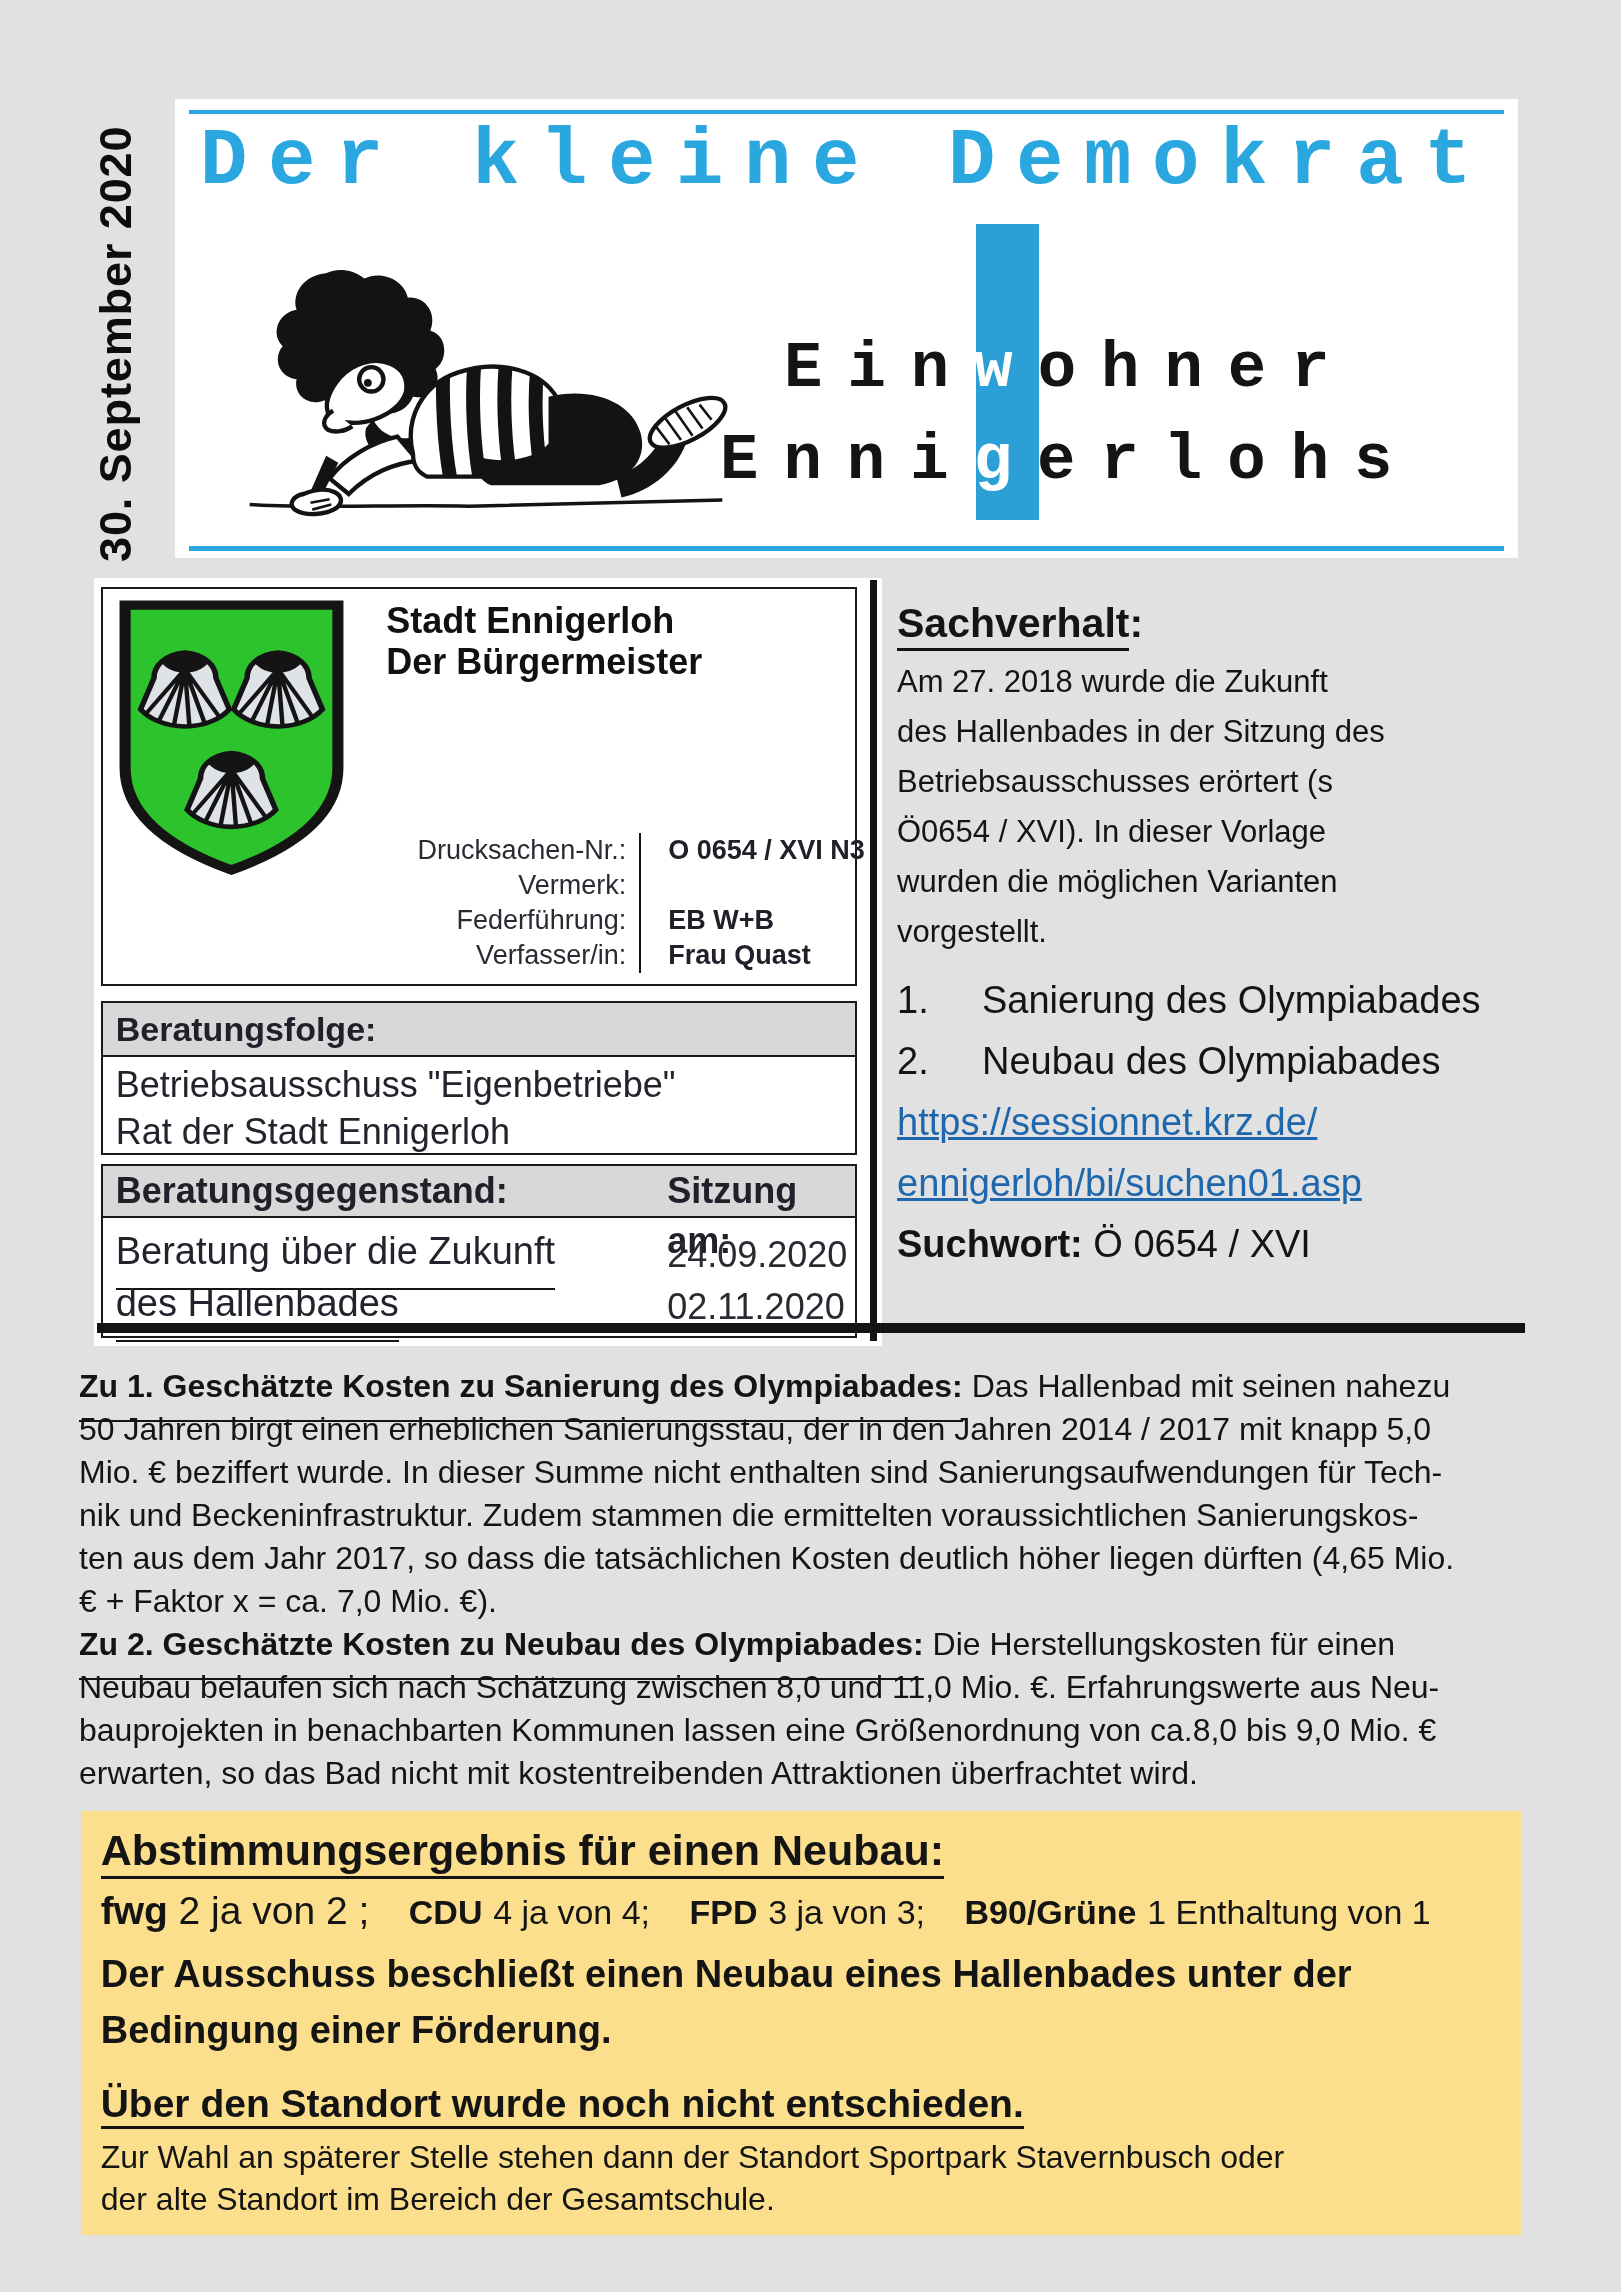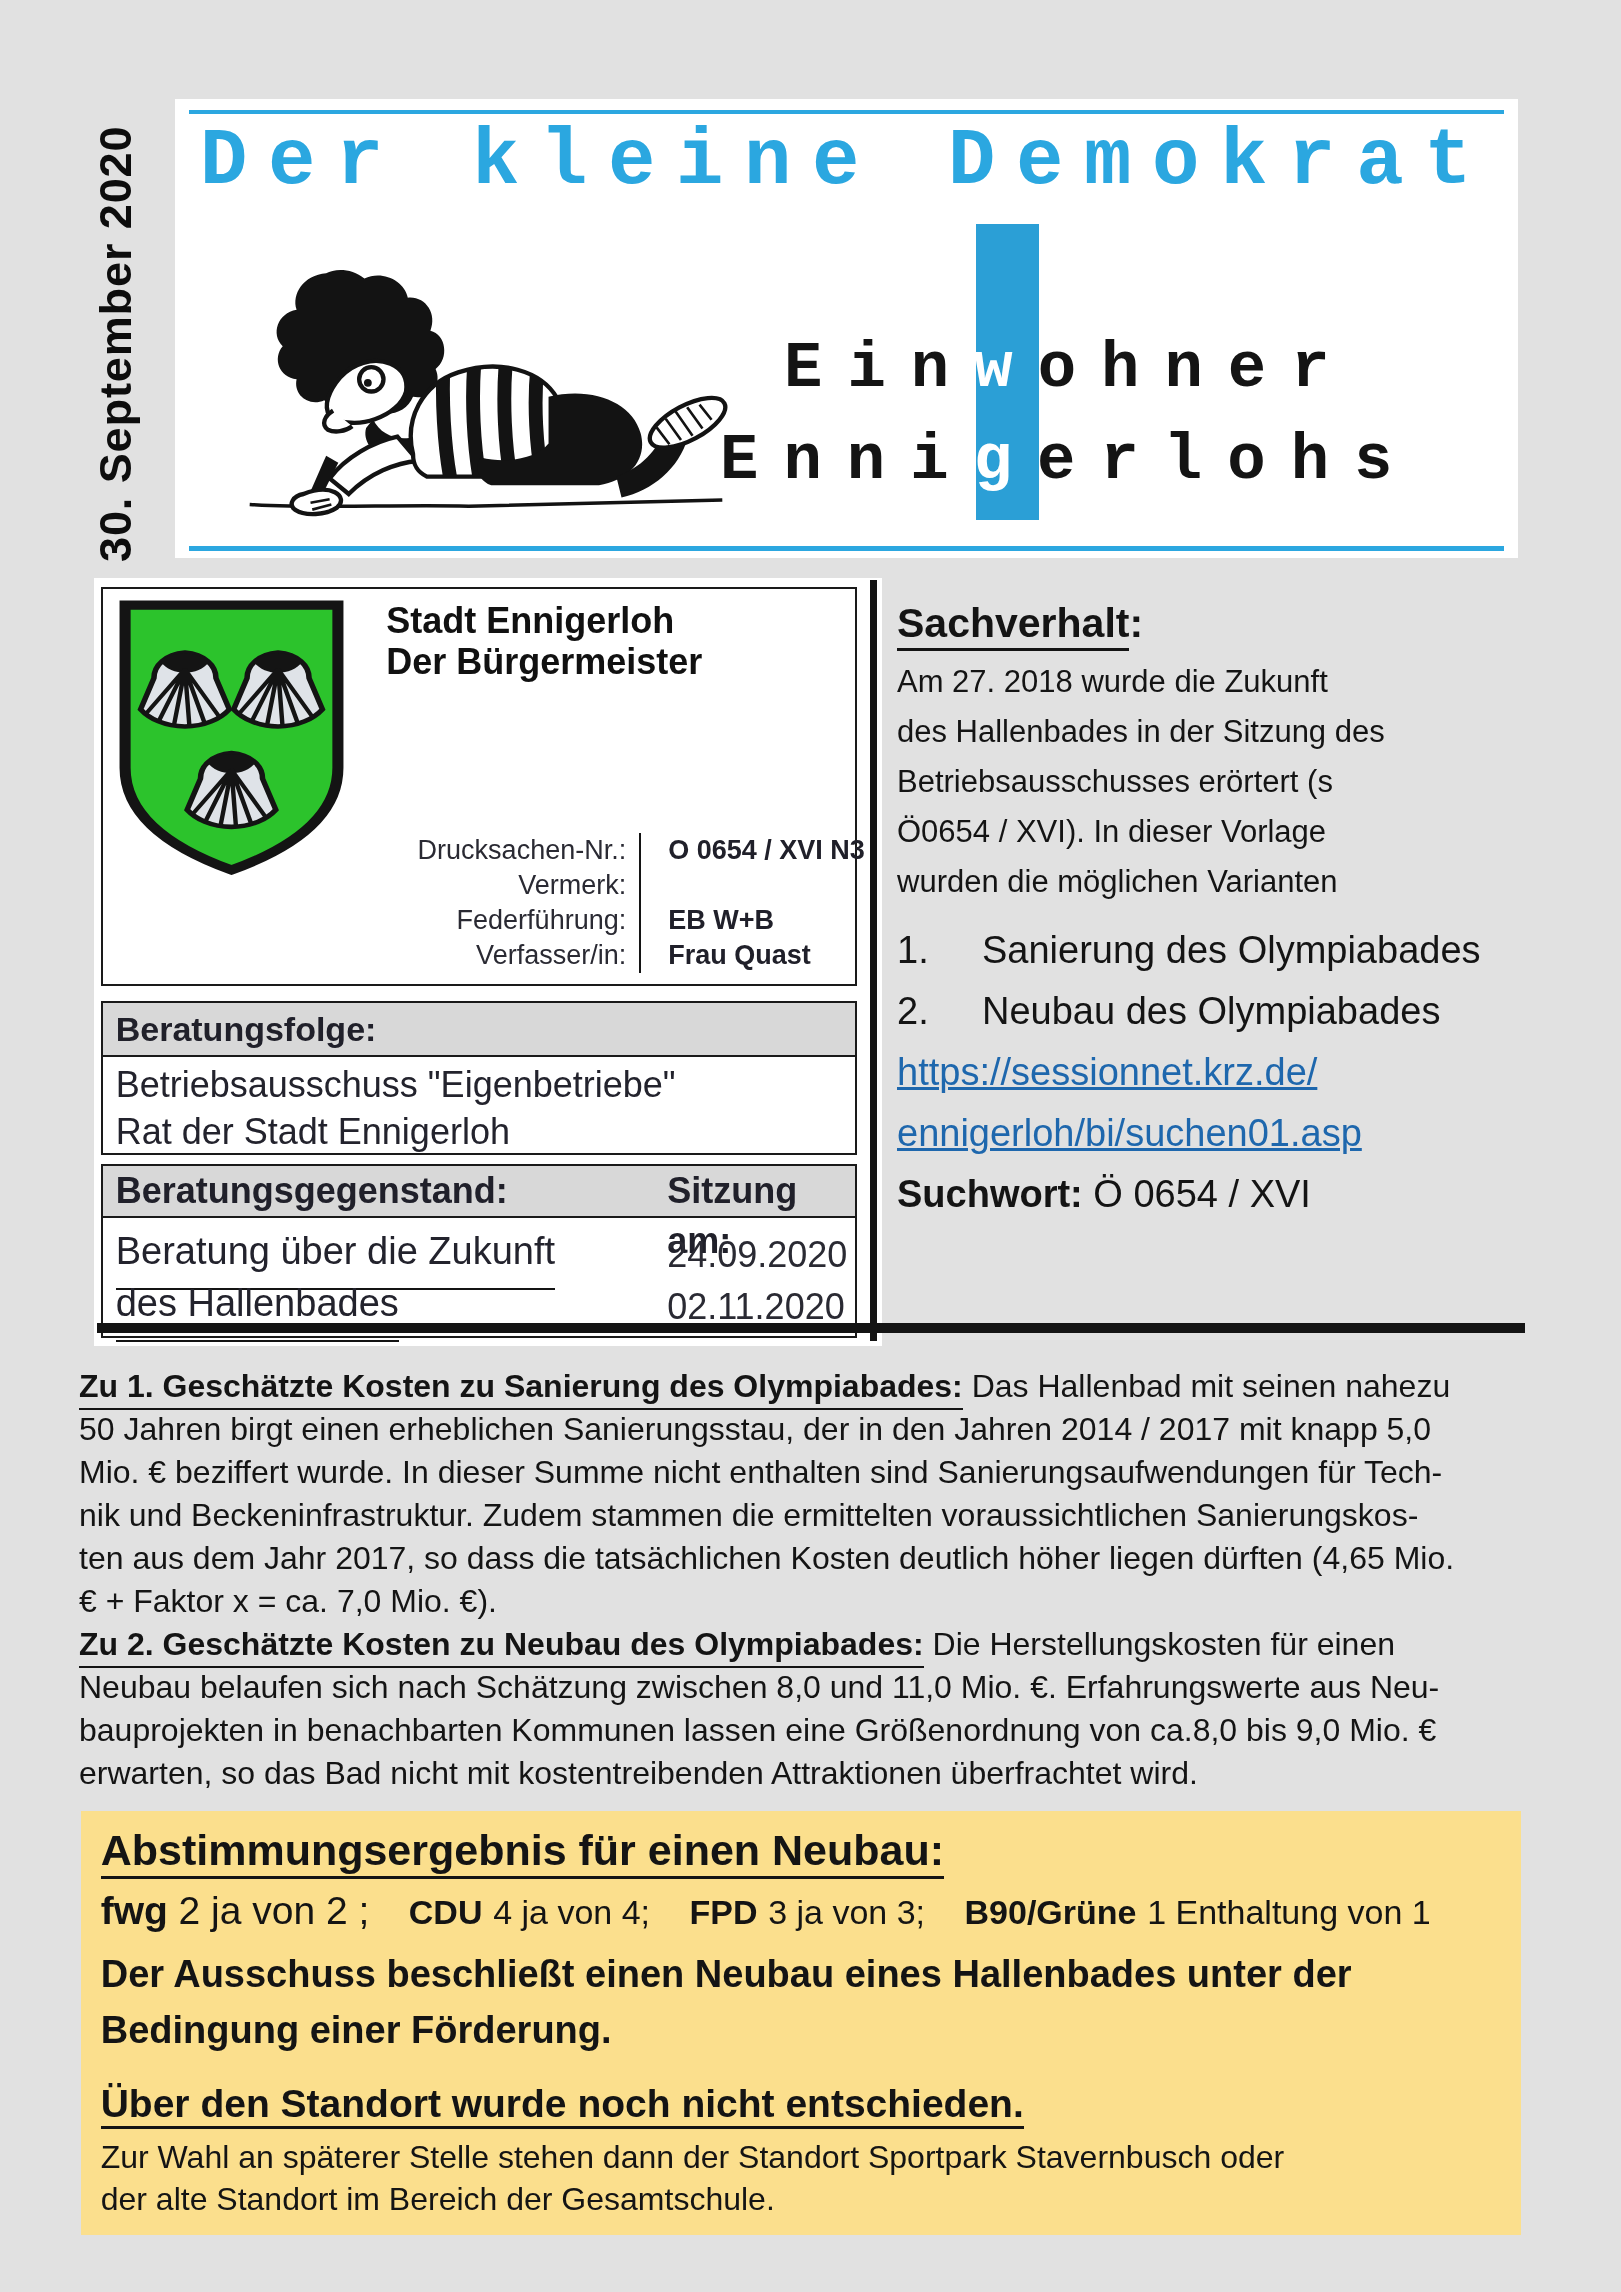--- a/index.html
+++ b/index.html
@@ -65,21 +65,21 @@
   .suchwort b{font-weight:bold;}
 
   
   .divider{position:absolute;left:97px;top:1323px;width:1428px;height:9.9px;background:#141414;}
 
   
   .bodytext{position:absolute;left:79px;width:1494px;}
   .p1{top:1365px;}
   .p2{top:1623px;}
   .bline{font-size:32px;line-height:43px;white-space:nowrap;color:#141414;}
-  .lead{font-weight:bold;border-bottom:2.7px solid #141414;padding-bottom:4px;}
+  .lead{font-weight:bold;border-bottom:2.7px solid #141414;padding-bottom:16px;}
 
   
   .votebox{position:absolute;left:81px;top:1811px;width:1440px;box-sizing:border-box;
     background:#fbdf8d;padding:12.5px 19.7px 14.3px 19.7px;}
   .vb-h{font-size:43px;font-weight:bold;line-height:52px;}
   .vb-h span{border-bottom:3.6px solid #141414;padding-bottom:2.7px;}
   .vb-votes{margin-top:12.5px;font-size:34px;line-height:45px;white-space:nowrap;}
   .vb-votes .party{font-weight:bold;margin-right:10.7px;}
   .vb-votes .res{margin-right:30px;}
   .vb-votes .lg{font-size:39px;}
@@ -210,20 +210,21 @@
     <div class="scan-vline"></div>
   </div>
 
   <div class="sach">
     <div class="sach-h"><span class="u">Sachverhalt</span><span>:</span></div>
     <div class="sach-line">Am 27. 2018 wurde die Zukunft</div>
     <div class="sach-line">des Hallenbades in der Sitzung des</div>
     <div class="sach-line">Betriebsausschusses erörtert (s</div>
     <div class="sach-line">Ö0654 / XVI). In dieser Vorlage</div>
     <div class="sach-line">wurden die möglichen Varianten</div>
+    <div class="sach-line">vorgestellt.</div>
     <div class="sach-list">
       <div class="sach-li"><span class="num">1.</span><span>Sanierung des Olympiabades</span></div>
       <div class="sach-li"><span class="num">2.</span><span>Neubau des Olympiabades</span></div>
     </div>
     <a class="sach-link">https://sessionnet.krz.de/</a>
     <a class="sach-link">ennigerloh/bi/suchen01.asp</a>
     <div class="suchwort"><b>Suchwort:</b><span> Ö 0654 / XVI</span></div>
   </div>
 
   <div class="divider"></div>

